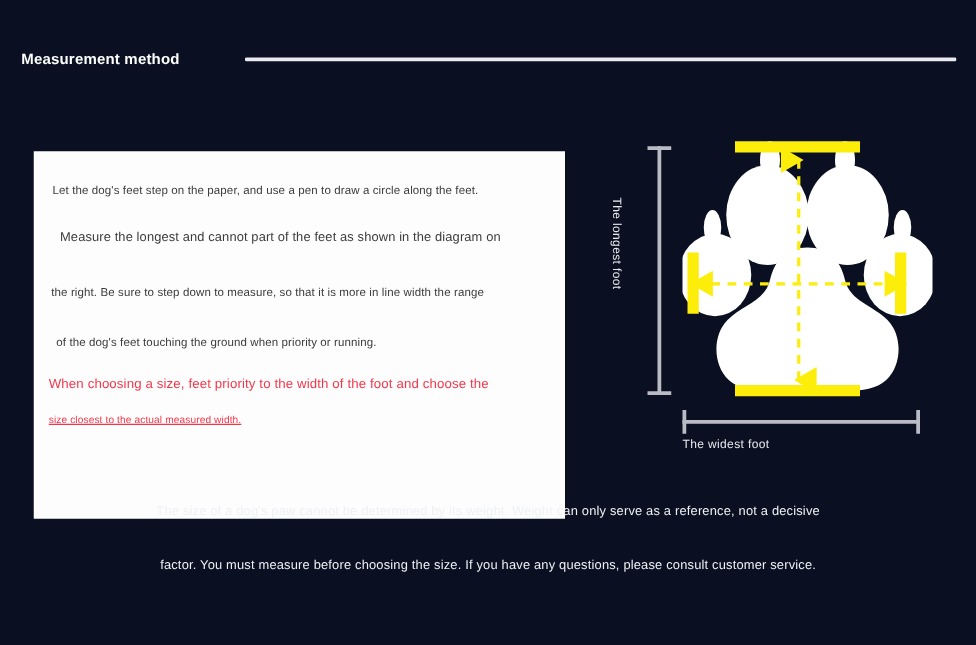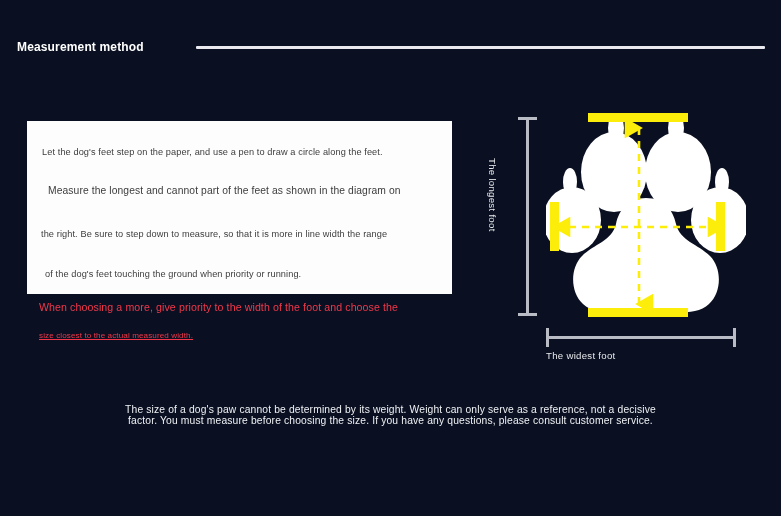--- a/index.html
+++ b/index.html
@@ -43,21 +43,21 @@
     background: #e9e9ef;
     border-radius: 1px;
   }
 
   
   .card {
     position: absolute;
     left: 27px;
     top: 121px;
     width: 425px;
-    height: 173px;
+    height: 294px;
     background: #fdfdfd;
     box-sizing: border-box;
     padding: 24px 4px 0 0;
   }
   .card-line {
     color: #3c3c3c;
     font-size: 9.2px;
     line-height: 13px;
     letter-spacing: 0.1px;
     white-space: nowrap;
@@ -184,36 +184,36 @@
     top: 404px;
     width: 781px;
     text-align: center;
   }
   .caption-line {
     color: #eef0f4;
     font-size: 10.3px;
     letter-spacing: 0.15px;
     white-space: nowrap;
   }
-  .caption-line.c1 { }
+  .caption-line.c1 { margin-bottom: 32px; }
 </style>
 </head>
 <body>
 
 <div class="header">
   <div class="header-title">Measurement method</div>
   <div class="header-rule"></div>
 </div>
 
 <div class="card">
   <div class="card-line l1">Let the dog's feet step on the paper, and use a pen to draw a circle along the feet.</div>
   <div class="card-line l2">Measure the longest and cannot part of the feet as shown in the diagram on</div>
   <div class="card-line l3">the right. Be sure to step down to measure, so that it is more in line width the range</div>
   <div class="card-line l4">of the dog's feet touching the ground when priority or running.</div>
-  <div class="card-line l5">When choosing a more, give priority to the width of the foot and choose the</div>
+  <div class="card-line l5">When choosing a size, feet priority to the width of the foot and choose the</div>
   <div class="card-line l6">size closest to the actual measured width.</div>
 </div>
 
 <div class="diagram">
 
   <div class="vbracket">
     <div class="cap top"></div>
     <div class="stem"></div>
     <div class="cap bot"></div>
   </div>

